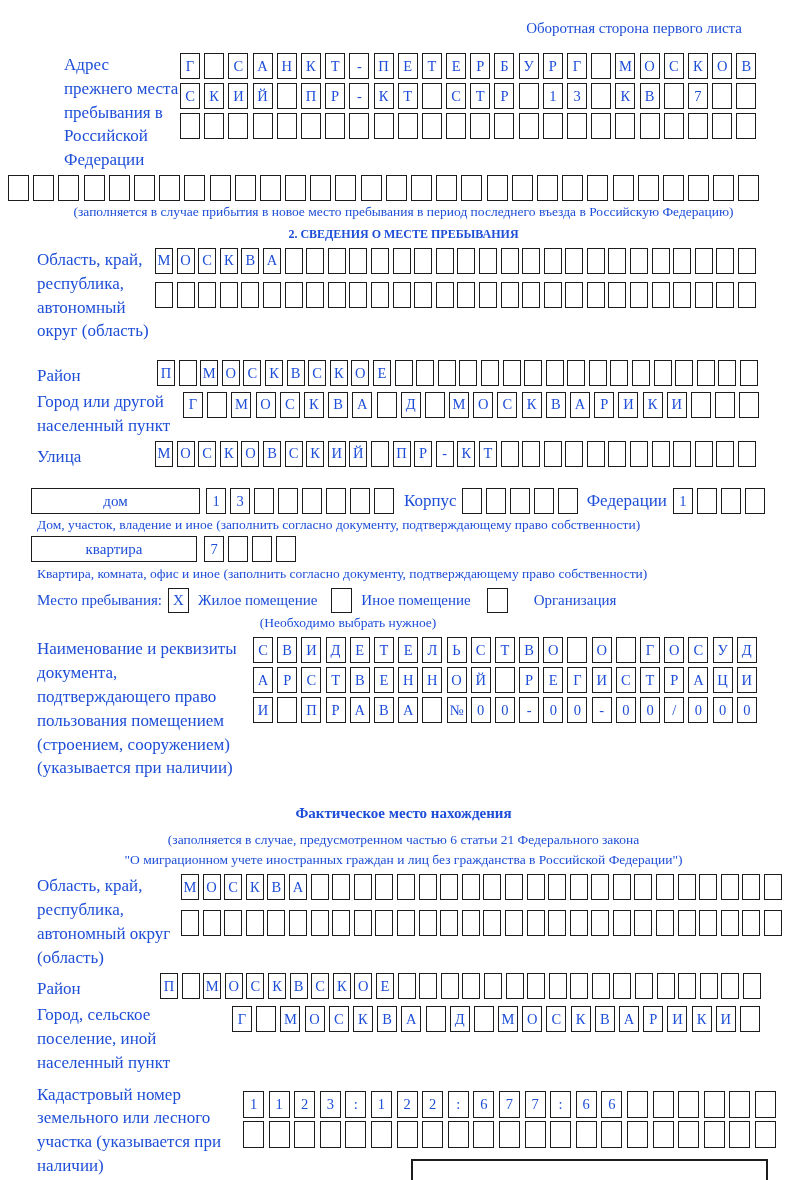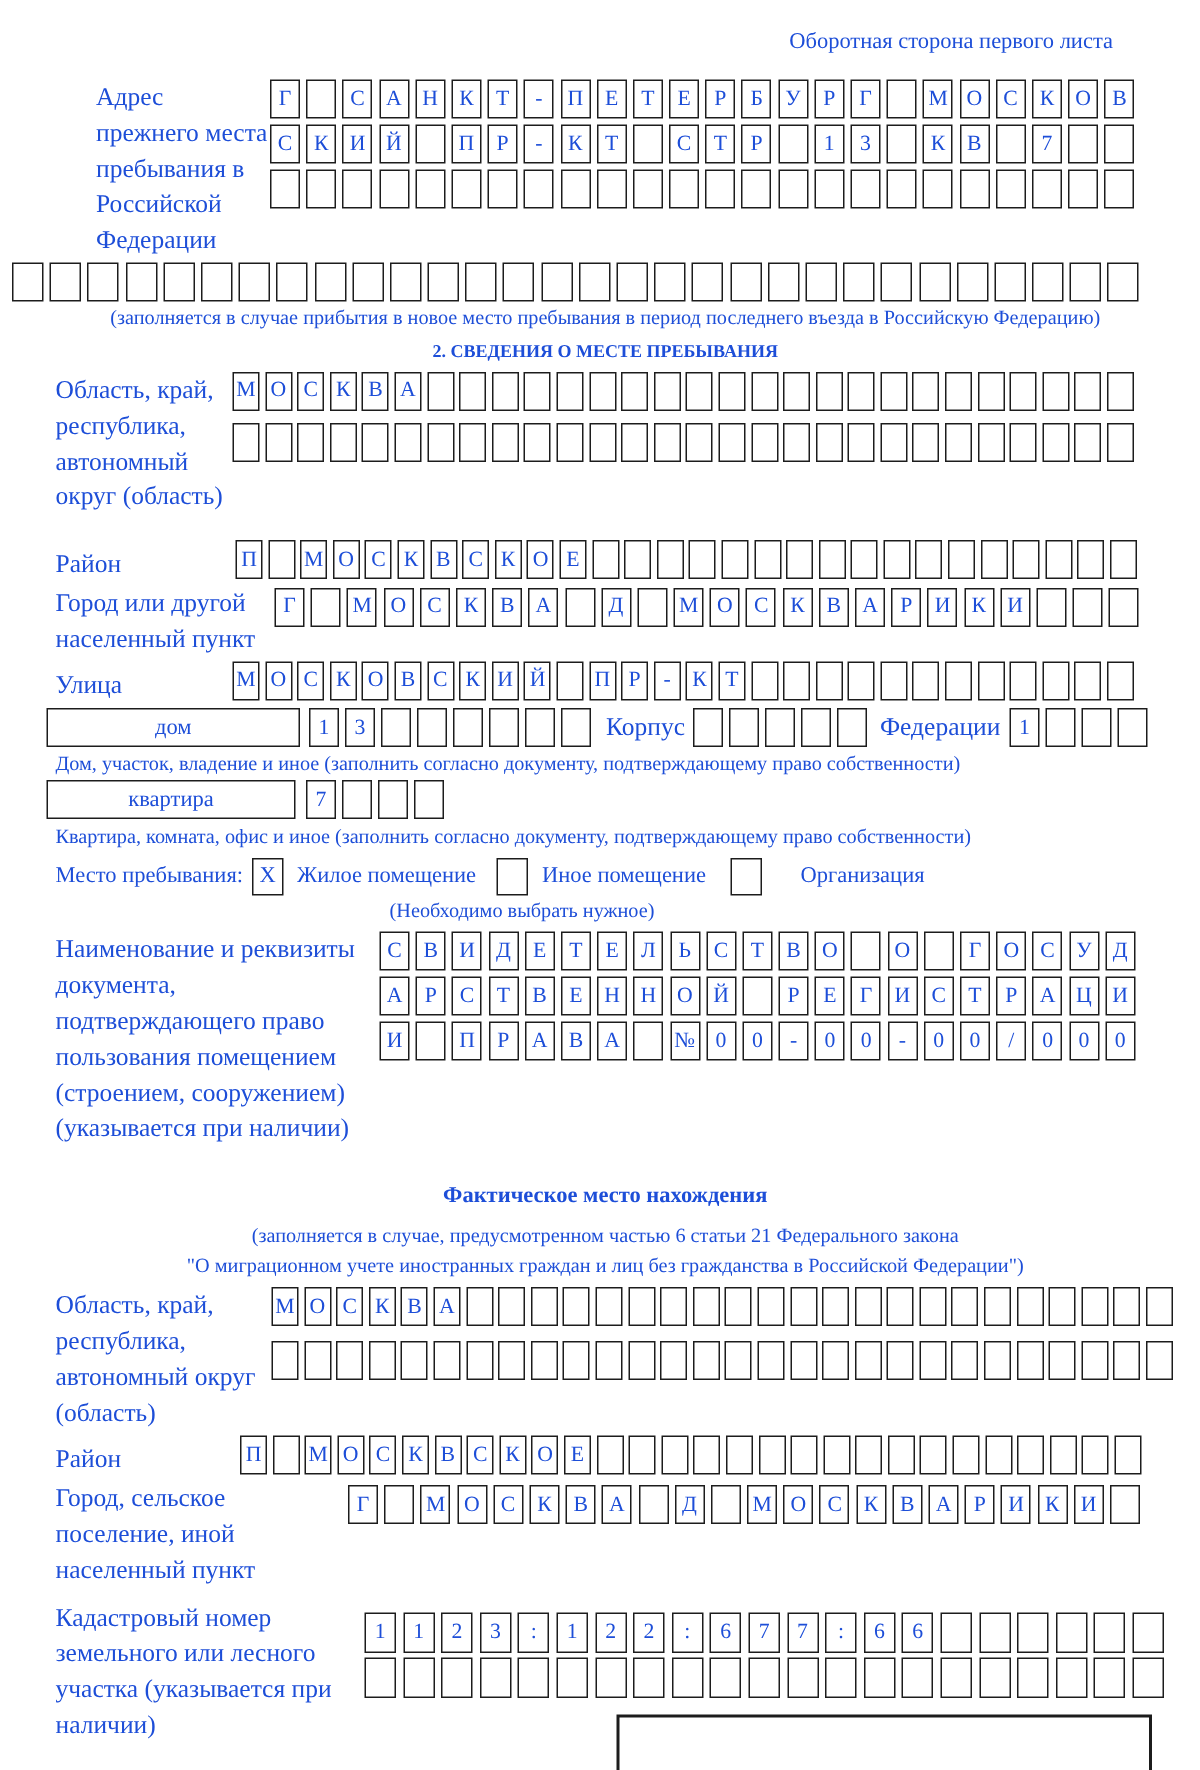--- a/index.html
+++ b/index.html
@@ -324,21 +324,21 @@
         <div class="cell"></div>
         <div class="cell"></div>
         <div class="cell"></div>
         <div class="cell"></div>
         <div class="cell"></div>
         <div class="cell"></div>
         <div class="cell"></div>
       </div>
   </div>
 
-  <div class="frow" style="margin-top:4px; margin-left:-6px; align-items:center;text-align:right;">
+  <div class="frow" style="margin-top:20px; margin-left:-6px; align-items:center;text-align:right;">
     <div class="widebox" style="width:169px;">дом</div>
     <div class="cellrow rsm" style="margin-left:6px;">
         <div class="cell">1</div>
         <div class="cell">3</div>
         <div class="cell"></div>
         <div class="cell"></div>
         <div class="cell"></div>
         <div class="cell"></div>
         <div class="cell"></div>
         <div class="cell"></div>

